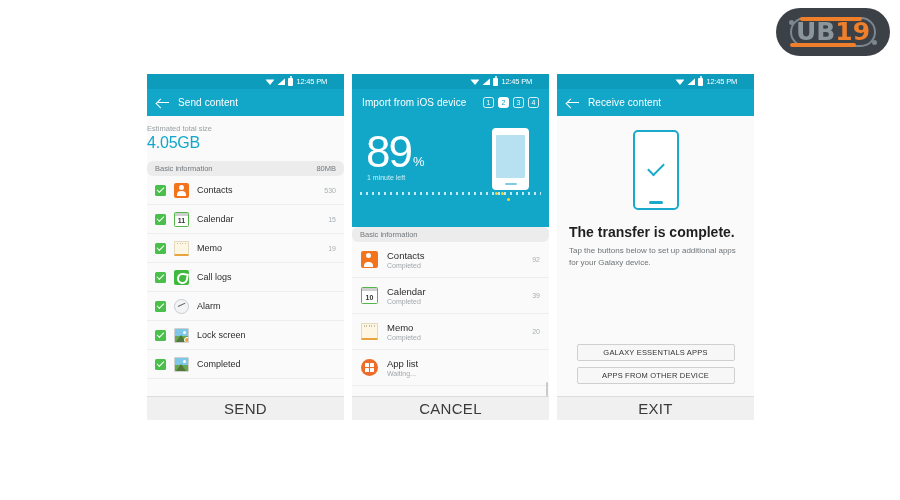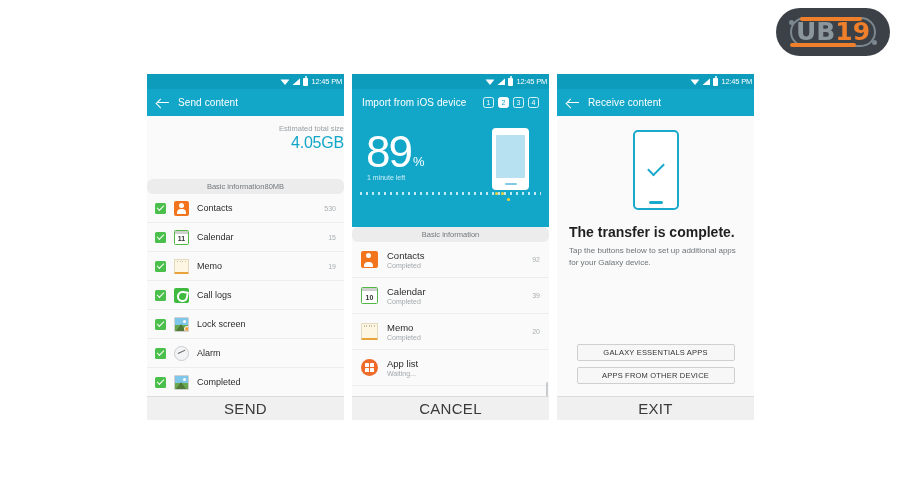--- a/index.html
+++ b/index.html
@@ -61,21 +61,21 @@
     display: flex; flex-direction: column;
     overflow: hidden;
     position: relative;
     font-size: 9px;
   }
 
   
   .statusbar {
     height: 15px; background: #0d9cbb;
     display: flex; align-items: center; justify-content: flex-end;
-    padding-right: 2px; gap: 3px;
+    padding-right: 17px; gap: 3px;
     color: #ffffff;
   }
   .sb-time { font-size: 7.5px; letter-spacing: -0.2px; }
   .ico-wifi {
     width: 9px; height: 7px;
     background: #fff;
     clip-path: polygon(50% 100%, 0% 22%, 100% 22%);
   }
   .ico-signal {
     width: 8px; height: 7px;
@@ -117,29 +117,29 @@
   .step {
     width: 11px; height: 11px; border-radius: 2.5px;
     border: 1px solid rgba(255,255,255,0.85);
     display: flex; align-items: center; justify-content: center;
     font-size: 7px; color: #ffffff; line-height: 1;
   }
   .step.active { background: #ffffff; color: #12a7c8; border-color: #ffffff; }
 
   
   .total-block {
-    background: #fafafa; text-align: right;
-    padding: 8px 0 27px;
+    background: #fafafa; text-align: left;
+    padding: 8px 0 9px;
   }
   .total-label { font-size: 7.5px; color: #9aa0a4; }
   .total-value { font-size: 16px; color: #12a7c8; margin-top: 1px; letter-spacing: -0.2px; }
 
   .section-hdr {
     background: #ececec; height: 15px;
-    display: flex; align-items: center; justify-content: center;
+    display: flex; align-items: center; justify-content: space-between;
     padding: 0 8px; color: #72787c; font-size: 7.5px; border-radius: 6px;
   }
 
   .list { flex: 1; background: #fafafa; overflow: hidden; }
   .row {
     height: 29px; display: flex; align-items: center;
     padding: 0 8px; gap: 8px;
     border-bottom: 1px solid #ededed;
   }
   .checkbox {
@@ -403,30 +403,30 @@
         <span class="row-count">19</span>
       </div>
       <div class="row">
         <span class="checkbox"></span>
         <span class="app-icon ic-calllogs"></span>
         <span class="row-label">Call logs</span>
         <span class="row-count"></span>
       </div>
       <div class="row">
         <span class="checkbox"></span>
+        <span class="app-icon ic-alarm"></span>
+        <span class="row-label">Alarm</span>
+        <span class="row-count"></span>
+      </div>
+      <div class="row">
+        <span class="checkbox"></span>
         <span class="app-icon ic-picture">
           <i class="lock-badge"></i>
         </span>
         <span class="row-label">Lock screen</span>
-        <span class="row-count"></span>
-      </div>
-      <div class="row">
-        <span class="checkbox"></span>
-        <span class="app-icon ic-alarm"></span>
-        <span class="row-label">Alarm</span>
         <span class="row-count"></span>
       </div>
       <div class="row">
         <span class="checkbox"></span>
         <span class="app-icon ic-picture"></span>
         <span class="row-label">Completed</span>
         <span class="row-count"></span>
       </div>
     </div>
 

